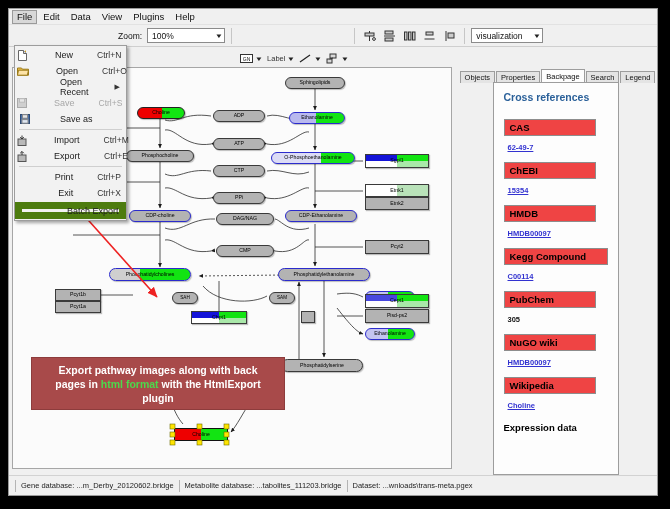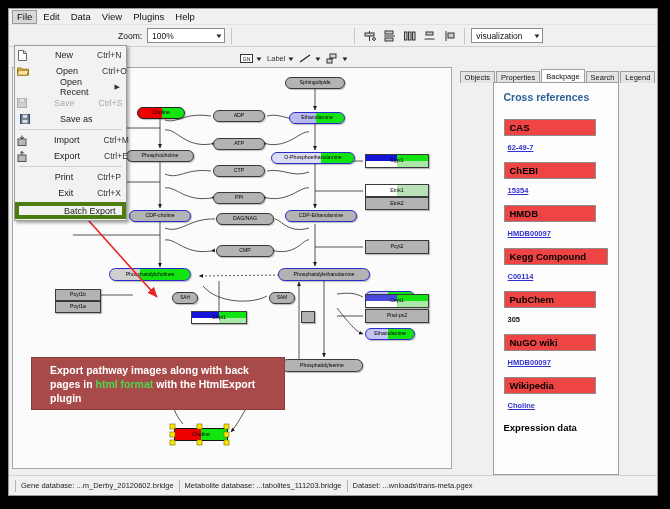--- a/index.html
+++ b/index.html
@@ -122,21 +122,21 @@
     width: 16px; height: 14px;
     display:flex; align-items:center; justify-content:center;
     margin-right: 3px;
   }
   .mrow .mlabel { flex: 1; }
   .mrow .maccel { color:#333; font-size: 8.5px; padding-right: 5px; }
   .mrow.disabled .mlabel, .mrow.disabled .maccel { color: #a8a8a8; }
   .mrow .arrow { font-size:7px; padding-right:6px; color:#333; }
   .msep { height:1px; background:#cfcfcf; margin:2px 4px; }
   #batch-row {
-    border: 4px solid #4d7c0f;
+    border: 7px solid #4d7c0f;
     height: 17px;
     margin: 1px 0 0 0;
   }
 
   
   #content {
     position: absolute;
     left: 0; top: 56px;
     width: 650px; height: 412px;
     background: #f0f0f0;
@@ -188,21 +188,21 @@
     position: absolute;
     left: 18px; top: 289px;
     width: 254px; height: 53px;
     background: #a84a4a;
     border: 1px solid #8d3c3c;
     color: #ffffff;
     font-weight: bold;
     font-size: 10.5px;
     line-height: 14px;
     display: flex; align-items: center; justify-content: center;
-    text-align: left;
+    text-align: center;
     padding: 0 18px;
     z-index: 25;
   }
   #callout .hl { color: #4cd94c; }
 
   
   #rightpanel {
     width: 200px; height: 412px;
     padding: 4px 3px 2px 2px;
     display: flex; flex-direction: column; align-items: center;

